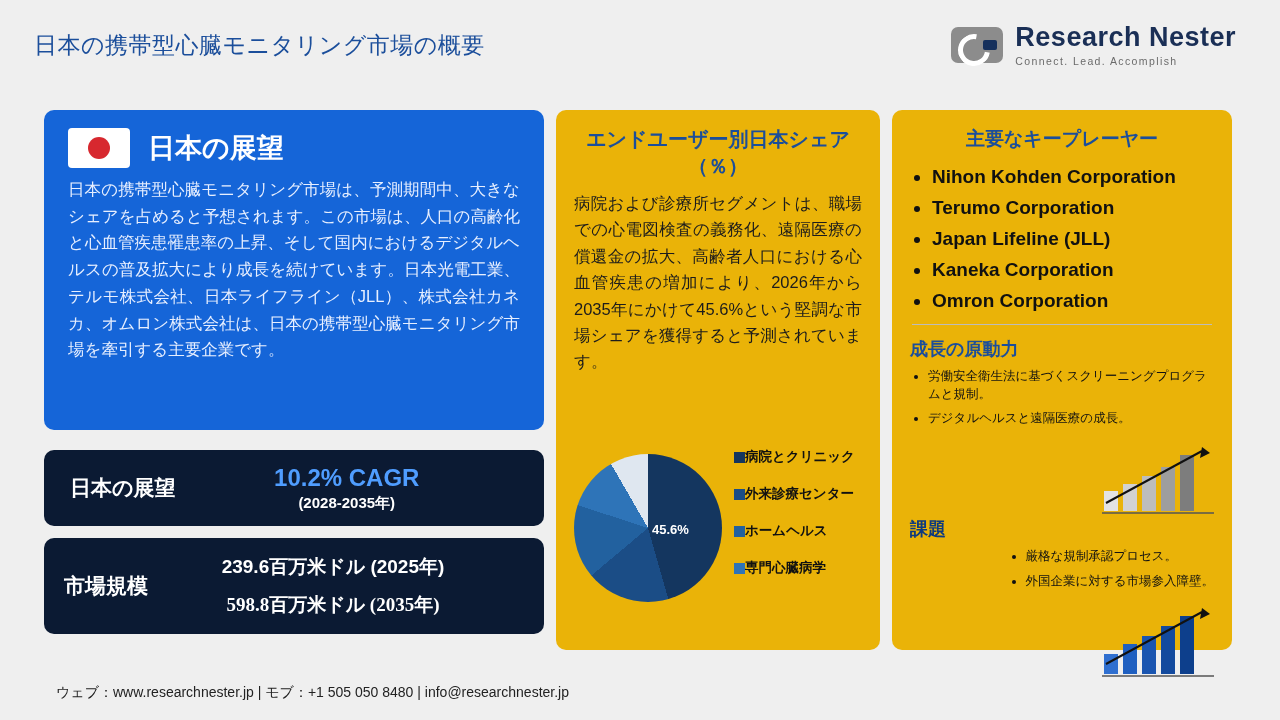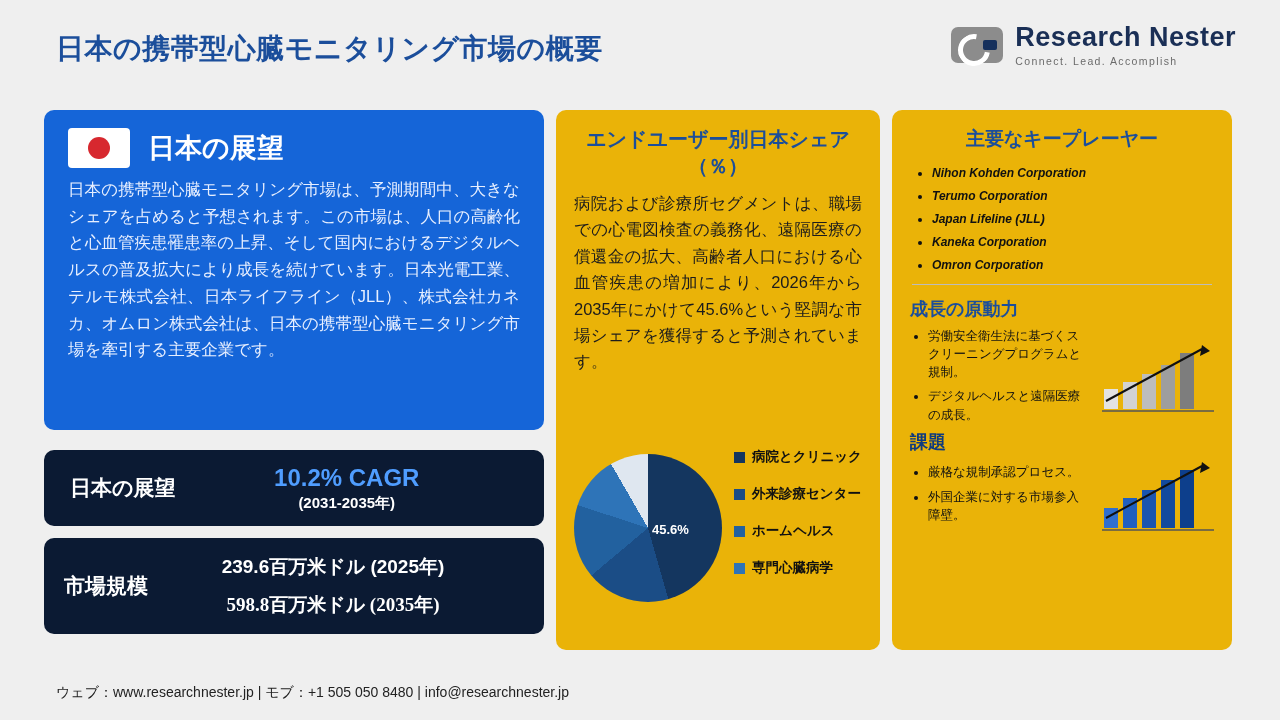--- a/index.html
+++ b/index.html
@@ -6,22 +6,22 @@
   html, body {
     width: 1280px; height: 720px;
     background: #efefef;
     font-family: "Liberation Sans", sans-serif;
     overflow: hidden;
   }
   .page { position: relative; width: 1280px; height: 720px; }
 
   
   .title {
-    position: absolute; left: 56px; top: 30px;
-    font-size: 28px; font-weight: bold; color: #1b4e9b;
+    position: absolute; left: 34px; top: 30px;
+    font-size: 23px; font-weight: normal; color: #1b4e9b;
     letter-spacing: 0.5px;
   }
   .logo { position: absolute; right: 44px; top: 24px; display: flex; align-items: center; gap: 12px; }
   .logo-mark {
     width: 52px; height: 36px; border-radius: 7px;
     background: #8c8c8c; position: relative; flex: none;
   }
   .logo-mark:before {
     content: ""; position: absolute; left: 7px; top: 7px;
     width: 22px; height: 22px; border-radius: 50%;
@@ -94,33 +94,33 @@
       #1b4d86 164deg 230deg,
       #22619f 230deg 288deg,
       #2e74b8 288deg 330deg,
       #dfe7f0 330deg 360deg);
   }
   .pie-label {
     position: absolute; left: 78px; top: 68px;
     color: #fff; font-size: 13px; font-weight: bold;
   }
   .legend { position: absolute; left: 160px; top: 0; }
-  .legend-item { display: flex; align-items: center; gap: 7px; margin-bottom: 19px; text-align: right; }
+  .legend-item { display: flex; align-items: center; margin-bottom: 19px; text-align: right; }
   .legend-sq { width: 11px; height: 11px; flex: none; }
   .legend-txt { font-size: 13.5px; font-weight: bold; color: #111; white-space: nowrap; }
 
   
   .right { left: 892px; top: 110px; width: 340px; height: 540px; padding: 16px 18px; }
   .right-title { color: #1b4e9b; font-size: 19px; font-weight: bold; text-align: center; }
   .players { margin: 14px 0 0 6px; }
-  .players li { font-size: 12px; font-weight: bold; color: #111; margin-bottom: 9px; margin-left: 16px; font-style: italic; }
+  .players li { font-size: 19px; font-weight: bold; color: #111; margin-bottom: 9px; margin-left: 16px; }
   .rule { height: 1px; background: #bcbcbc; margin: 12px 2px; }
   .sec-title { color: #1b4e9b; font-size: 18px; font-weight: bold; }
   .sec-title.red { color: #0e3a7e; }
-  .sec-row { display: flex; align-items: center; gap: 18px; }
+  .sec-row { display: flex; align-items: flex-end; gap: 4px; flex-direction: column; }
   .sec-col { flex: 1; }
   .sec-col ul { margin: 6px 0 0 18px; }
   .sec-col li { font-size: 12.5px; line-height: 1.45; color: #111; margin-bottom: 6px; }
   .spark { width: 112px; height: 74px; flex: none; margin-top: 6px; }
 
   
   .footer {
     position: absolute; left: 56px; bottom: 18px;
     font-size: 14px; color: #222;
   }
@@ -145,21 +145,21 @@
       <div class="flag"></div>
       <div class="outlook-title">日本の展望</div>
     </div>
     <div class="outlook-body">日本の携帯型心臓モニタリング市場は、予測期間中、大きなシェアを占めると予想されます。この市場は、人口の高齢化と心血管疾患罹患率の上昇、そして国内におけるデジタルヘルスの普及拡大により成長を続けています。日本光電工業、テルモ株式会社、日本ライフライン（JLL）、株式会社カネカ、オムロン株式会社は、日本の携帯型心臓モニタリング市場を牽引する主要企業です。</div>
   </div>
 
   <div class="stat stat-a">
     <div class="stat-label">日本の展望</div>
     <div class="stat-right">
       <div class="cagr-val">10.2% CAGR</div>
-      <div class="cagr-sub">(2031-2035年)</div>
+      <div class="cagr-sub">(2028-2035年)</div>
     </div>
   </div>
 
   <div class="stat stat-b">
     <div class="stat-label">市場規模</div>
     <div class="stat-right">
       <div class="size-line">
         <span>239.6百万米ドル</span>
         <span class="size-unit">(2025年)</span>
       </div>

